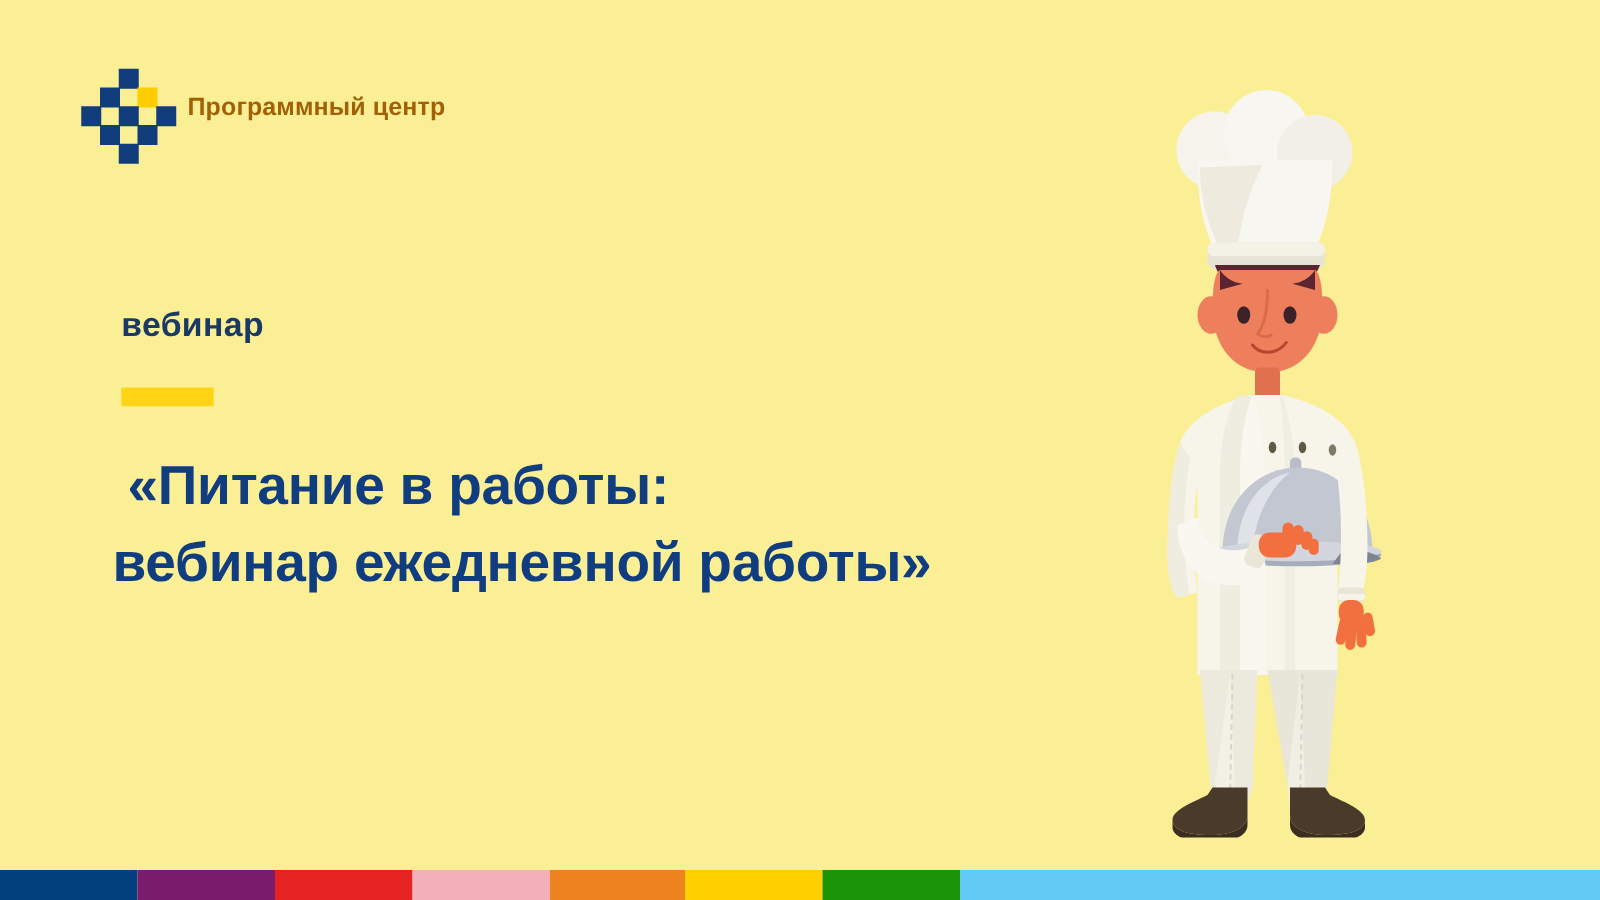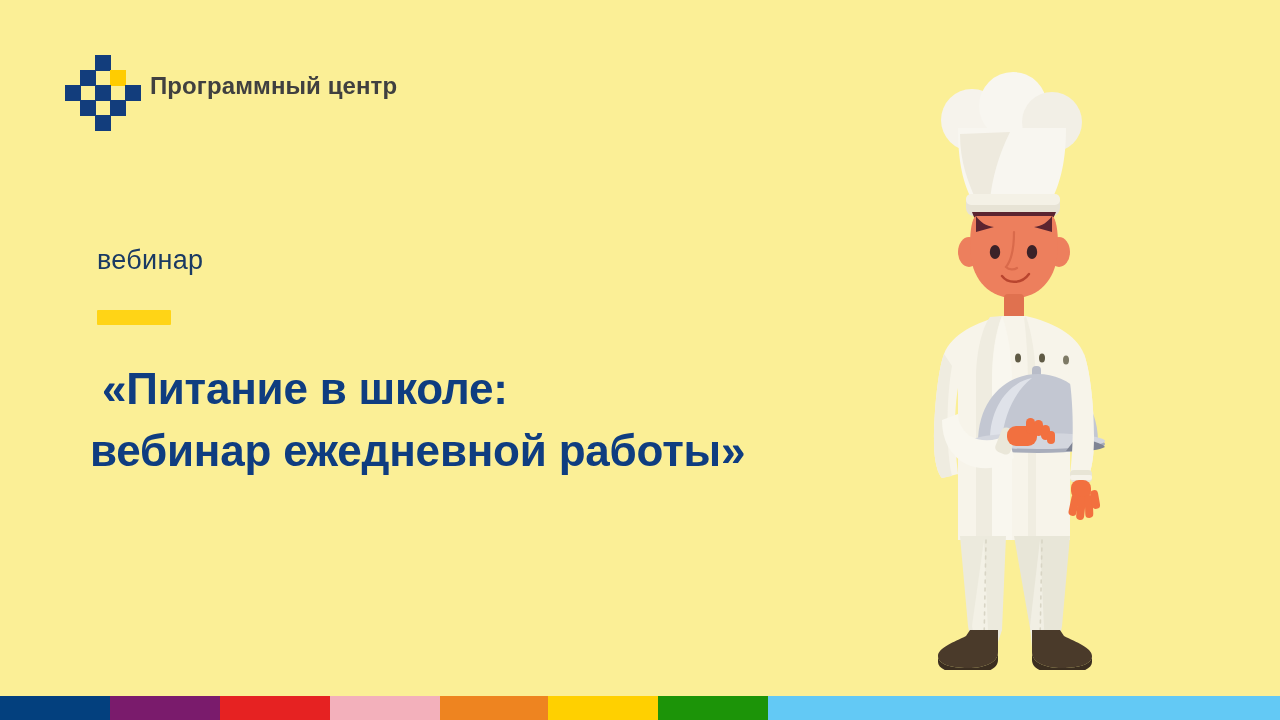--- a/index.html
+++ b/index.html
@@ -33,34 +33,34 @@
     width: 62px;
     height: 62px;
   }
   .logo-mark i {
     position: absolute;
     display: block;
     width: 16px;
     height: 16px;
   }
   .logo-text {
-    font-size: 24px;
+    font-size: 20px;
     font-weight: 700;
-    color: #404040;
+    color: #a16207;
     letter-spacing: 0.1px;
     white-space: nowrap;
   }
 
   
   .kicker {
     position: absolute;
     left: 97px;
     top: 245px;
     font-size: 27px;
-    font-weight: 400;
+    font-weight: 700;
     color: #1a3a63;
     letter-spacing: 0.3px;
   }
   .accent-bar {
     position: absolute;
     left: 97px;
     top: 310px;
     width: 74px;
     height: 15px;
     background: #ffd416;
@@ -125,21 +125,21 @@
 
       <i style="left:23px; top:60px; background:#123d7c;"></i>
     </div>
     <div class="logo-text">Программный центр</div>
   </div>
 
   <div class="kicker">вебинар</div>
   <div class="accent-bar" style="background: rgb(255, 212, 22);"></div>
 
   <div class="title" style="color: rgb(15, 61, 128);">
-    <span class="line1">«Питание в школе:</span>
+    <span class="line1">«Питание в работы:</span>
     <span class="line2">вебинар ежедневной работы»</span>
   </div>
 
   <div class="chef">
     <svg viewBox="0 0 260 600" xmlns="http://www.w3.org/2000/svg" aria-hidden="true">
 
       <g>
         <circle cx="92" cy="50" r="31" fill="#f6f3ec"></circle>
         <circle cx="133" cy="36" r="34" fill="#f8f6f0"></circle>
         <circle cx="172" cy="52" r="30" fill="#f2efe6"></circle>

